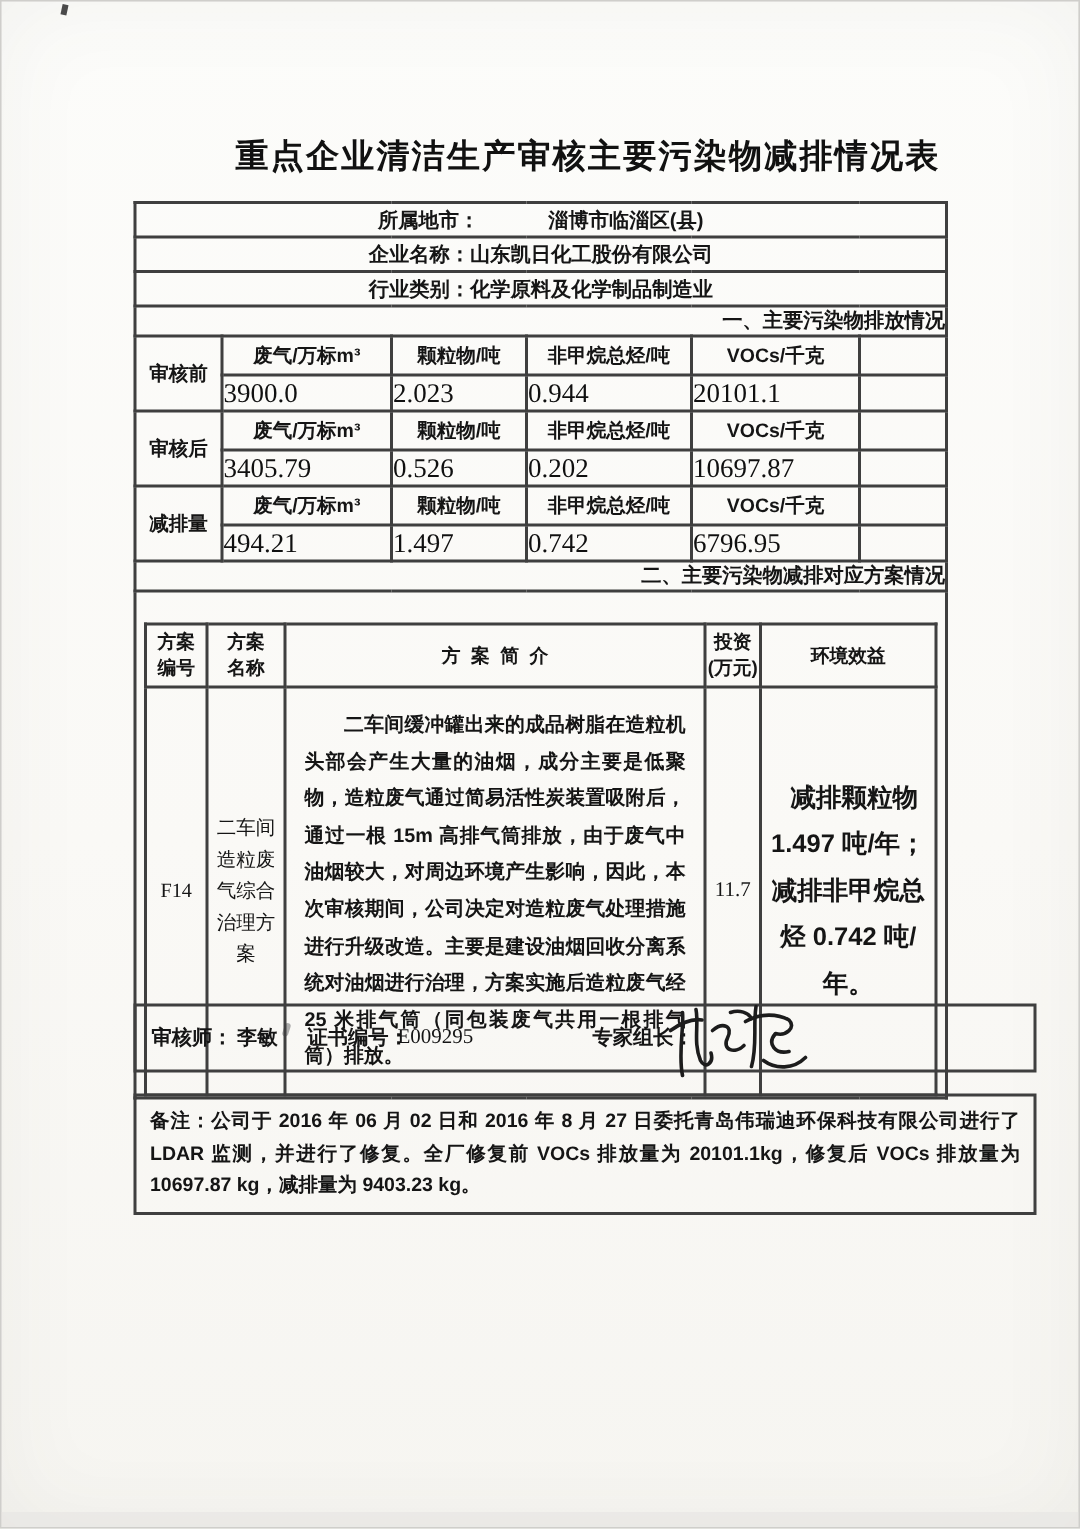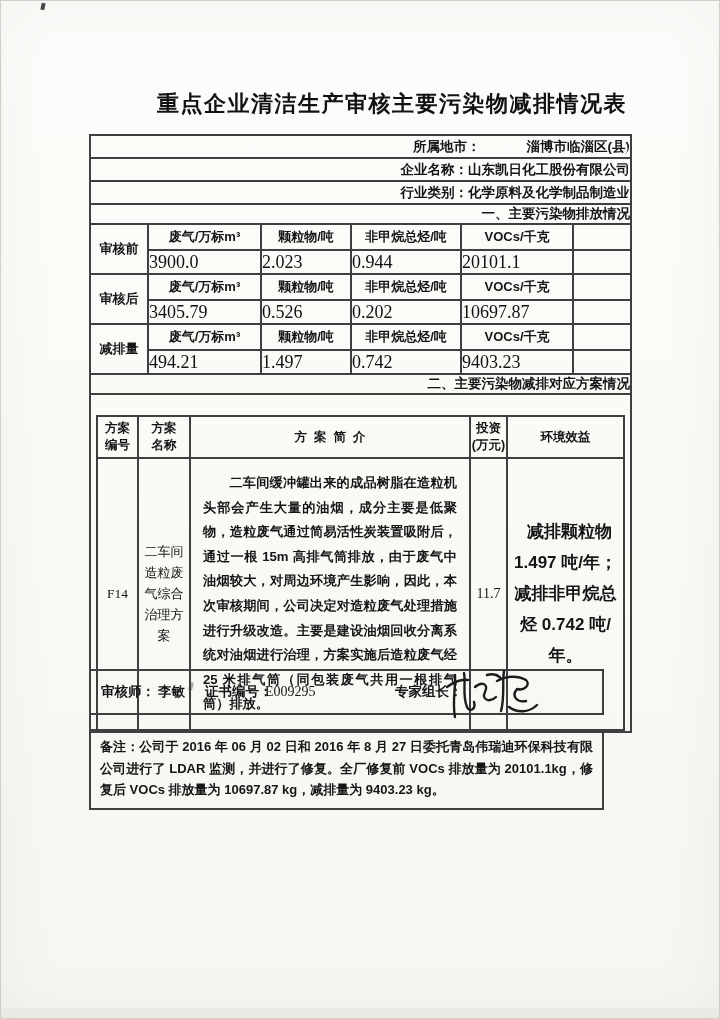--- a/index.html
+++ b/index.html
@@ -13,40 +13,40 @@
   .page::after{content:"";position:absolute;left:0;right:0;bottom:0;height:10px;background:#e6e5e2;opacity:.6;}
   .speck{position:absolute;left:40px;top:2px;width:4px;height:7px;background:#4a4a4a;transform:rotate(12deg);}
   .pen-dot{position:absolute;left:188px;top:681px;width:4px;height:9px;background:#8a8a8a;border-radius:2px;transform:rotate(18deg);opacity:.7;}
   .title{
     position:absolute;top:88px;left:0;width:100%;margin:0;text-align:center;
     font-size:22px;font-weight:bold;letter-spacing:1.5px;color:#111;padding-left:32px;
   }
   table.tbl{border-collapse:collapse;table-layout:fixed;}
   table.tbl td{border:2px solid #3f3f3f;padding:0;overflow:hidden;}
   .main{position:absolute;left:88px;top:133px;width:541px;}
-  .r-info td{height:21px;font-size:13.5px;font-weight:bold;padding-left:10px;text-align:right;border-radius:11px;}
+  .r-info td{height:21px;font-size:13.5px;font-weight:bold;padding-left:10px;text-align:center;border-radius:11px;}
   .val-gap{margin-left:46px;}
   .r-sec td{height:15px;font-size:13.5px;font-weight:bold;padding-left:8px;text-align:right;}
   .r-gh td{height:24px;font-size:13px;font-weight:bold;text-align:center;}
   .r-gv td{height:22px;}
   .glabel{font-size:13.5px;font-weight:bold;text-align:center;border-radius:15px;}
   .num{font-family:"Liberation Serif","DejaVu Serif",serif;font-size:18px;font-weight:normal;text-align:left;color:#101010;}
   .bigcell{height:272px;vertical-align:top;}
   .inner{width:527px;margin:20px auto 0 auto;}
   .inner .ih td{height:40px;font-size:12.5px;font-weight:bold;text-align:center;line-height:17px;}
   .spread{letter-spacing:7px;text-indent:7px;}
   .ib td{height:174px;}
   .cell-id{font-family:"Liberation Serif","DejaVu Serif",serif;font-size:13.5px;text-align:center;}
   .cell-name{font-size:13px;font-weight:normal;text-align:center;line-height:21px;padding:0 3px;}
   .cell-sum{font-size:13.2px;font-weight:bold;text-align:justify;line-height:24.6px;padding:4px 9px;vertical-align:top;}
   .cell-sum p{margin:12px;text-indent:2em;}
   .cell-inv{font-family:"Liberation Serif","DejaVu Serif",serif;font-size:14px;text-align:center;}
   .cell-ben{font-size:17px;font-weight:bold;line-height:31px;padding:0 7px;vertical-align:middle;text-align:center;}
   .cell-ben p{margin:0;text-indent:8px;}
-  .box{position:absolute;left:88px;width:515px;border:2px solid #3f3f3f;box-sizing:border-box;background:transparent;}
+  .box{position:absolute;left:88px;width:602px;border:2px solid #3f3f3f;box-sizing:border-box;background:transparent;}
   .auditor{top:668px;height:46px;}
   .auditor span{position:absolute;top:0;line-height:42px;font-size:13.5px;font-weight:bold;white-space:nowrap;}
   .aud-label{left:10px;}
   .aud-name{left:67px;}
   .cert-label{left:114px;}
   .cert-number{left:174px;font-family:"Liberation Serif","DejaVu Serif",serif;font-weight:normal !important;font-size:14px !important;}
   .expert-label{left:304px;}
   .sig{position:absolute;left:350px;top:-8px;width:104px;height:62px;overflow:visible;}
   .remark{top:728px;min-height:76px;padding:5px 9px 7px 9px;font-size:13px;font-weight:bold;line-height:21.5px;text-align:justify;}
   .remark p{margin:0;}
@@ -127,21 +127,21 @@
         <td>废气/万标m³</td>
         <td>颗粒物/吨</td>
         <td>非甲烷总烃/吨</td>
         <td>VOCs/千克</td>
         <td></td>
       </tr>
       <tr class="r-gv">
         <td class="num">494.21</td>
         <td class="num">1.497</td>
         <td class="num">0.742</td>
-        <td class="num">9403.23</td>
+        <td class="num">6796.95</td>
         <td></td>
       </tr>
 
       <tr class="r-sec">
         <td colspan="6">二、主要污染物减排对应方案情况</td>
       </tr>
 
       <tr>
         <td colspan="6" class="bigcell">
           <table class="tbl inner">

